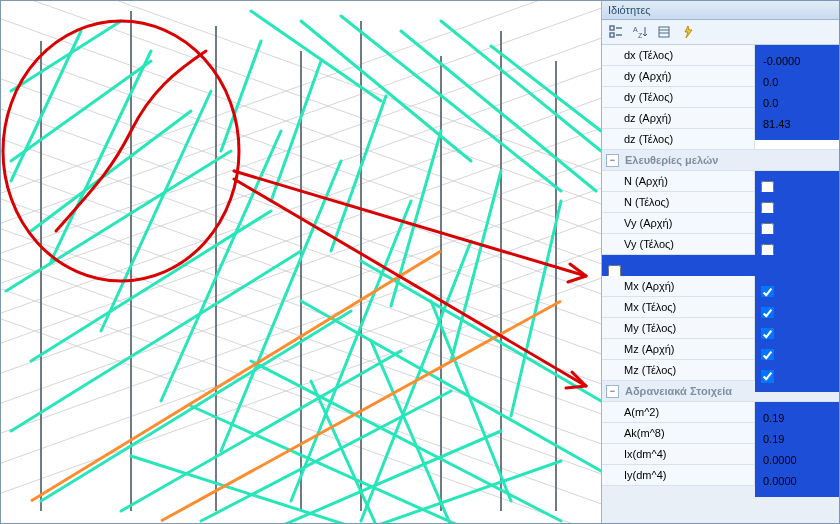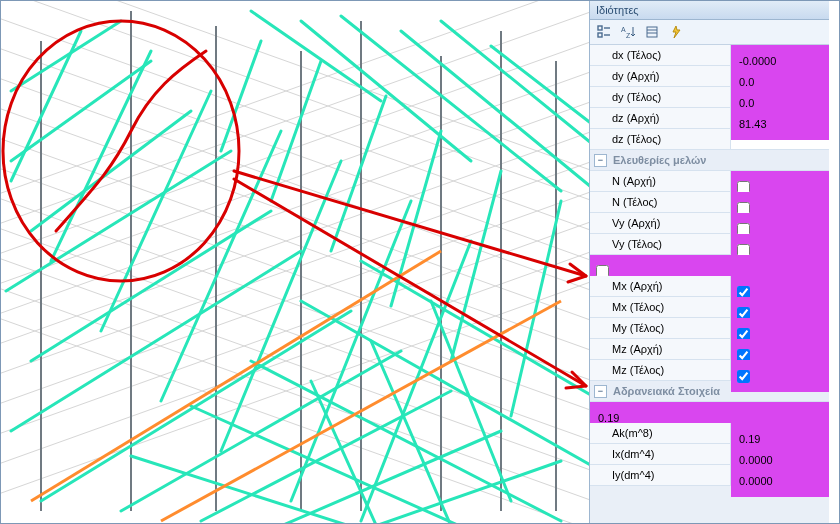--- a/index.html
+++ b/index.html
@@ -1,26 +1,26 @@
 <!DOCTYPE html>
 <html><head>
 <meta charset="utf-8">
 <style>
   html,body{margin:0;padding:0;font-family:"Segoe UI",Tahoma,Arial,sans-serif;font-size:12px;color:#000;background:#fff;}
   .app{width:840px;height:524px;position:relative;overflow:hidden;border:1px solid #7d98b6;box-sizing:border-box;}
   .viewport{position:absolute;left:0;top:0;width:600px;height:524px;background:#fff;overflow:hidden;}
   .viewport svg{width:100%;height:100%;display:block;}
-  .panel{position:absolute;left:588px;top:0;width:240px;height:524px;background:#e9eff7;border-left:1px solid #9db6d0;box-sizing:border-box;display:flex;flex-direction:column;}
+  .panel{position:absolute;left:600px;top:0;width:240px;height:524px;background:#e9eff7;border-left:1px solid #9db6d0;box-sizing:border-box;display:flex;flex-direction:column;}
   .panel-title{height:18px;line-height:18px;padding:0 6px;background:linear-gradient(#e1ecf7,#c8daef);border-bottom:1px solid #9db6d0;color:#2a4d72;font-size:11px;overflow:hidden;white-space:nowrap;}
   .panel-toolbar{height:24px;display:flex;align-items:center;gap:4px;padding:0 4px;background:#eef4fb;border-bottom:1px solid #c3d3e4;}
   .tb-btn{width:18px;height:18px;display:flex;align-items:center;justify-content:center;border:1px solid transparent;border-radius:2px;cursor:pointer;}
   .grid{flex:1;overflow-y:auto;overflow-x:hidden;}
   .row{display:flex;height:20px;align-items:stretch;border-bottom:1px solid #d6e2ef;background:#fff;}
-  .row .k{flex:0 0 118px;padding:0 0 0 22px;line-height:20px;border-right:1px solid #d6e2ef;white-space:nowrap;font-size:11px;background:#f5f8fc;}
-  .row .v{flex:1;padding:16px 6px;line-height:20px;font-size:11px;background:#d946ef;display:flex;align-items:center;}
+  .row .k{flex:0 0 118px;padding:0 12px 0 22px;line-height:20px;border-right:1px solid #d6e2ef;white-space:nowrap;font-size:11px;background:#f5f8fc;}
+  .row .v{flex:1;padding:16px 6px;line-height:20px;font-size:11px;background:#1d4ed8;display:flex;align-items:center;}
   .row .v input[type=text]{border:none;background:transparent;width:100%;font:inherit;outline:none;}
   .row .v input[type=checkbox]{margin:0;}
   .cat{display:flex;height:20px;align-items:center;gap:6px;padding:0 4px;border-bottom:1px solid #d6e2ef;background:#e8eef7;color:#7e8ea2;font-size:11px;font-weight:600;}
   .cat .tgl{width:11px;height:11px;border:1px solid #9db6d0;background:#fff;display:flex;align-items:center;justify-content:center;font-size:9px;color:#5f7895;cursor:pointer;line-height:1;}
   .annotation{position:absolute;left:0;top:0;width:600px;height:524px;pointer-events:none;}
   .highlight-1{position:absolute;left:601px;top:265px;width:199px;height:121px;border:2px solid #d80000;box-sizing:border-box;pointer-events:none;}
   .highlight-2{position:absolute;left:601px;top:400px;width:199px;height:42px;border:2px solid #d80000;box-sizing:border-box;pointer-events:none;}
   
 </style>
 </head>
@@ -265,20 +265,21 @@
           <div class="k">Mz (Τέλος)</div>
           <div class="v">
             <input type="checkbox" checked="" style="">
           </div>
         </div>
         <div class="cat">
           <div class="tgl">−</div>
           <span>Αδρανειακά Στοιχεία</span>
         </div>
         <div class="row">
+          <div class="k">A(m^2)</div>
           <div class="v">
             <input type="text" value="0.19" style="">
           </div>
         </div>
         <div class="row">
           <div class="k">Ak(m^8)</div>
           <div class="v">
             <input type="text" value="0.19" style="">
           </div>
         </div>

